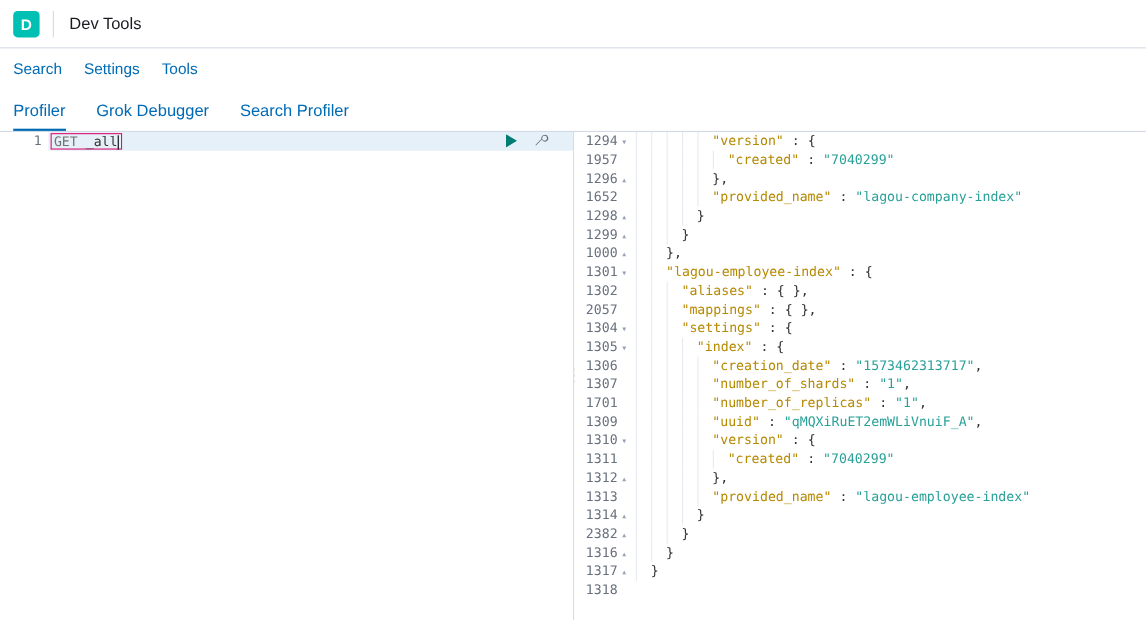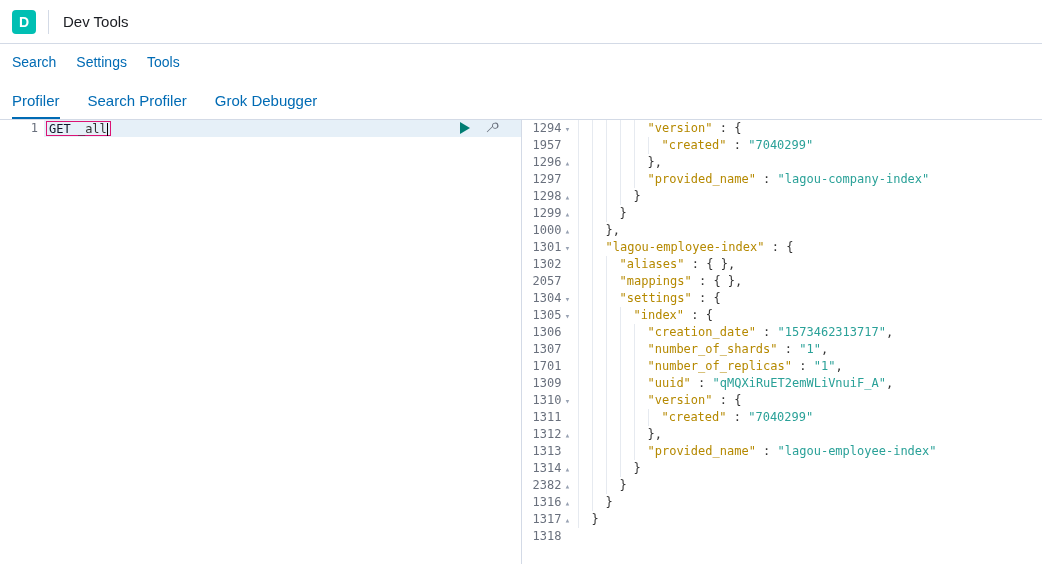--- a/index.html
+++ b/index.html
@@ -138,21 +138,21 @@
     position: absolute;
     left: 46px;
     top: 1px;
     border: 1px solid #db1374;
     padding: 0 2px;
     height: 15px;
     line-height: 15px;
     font-family: Menlo, Consolas, monospace;
     font-size: 12px;
   }
-  .tok-method { color: #0f172a; }
+  .tok-method { color: #737373; }
   .tok-path { color: #333; }
   .cursor {
     display: inline-block;
     width: 1px;
     height: 13px;
     background: #000;
     vertical-align: middle;
   }
 
   .left-actions {
@@ -199,22 +199,22 @@
 </div>
 
 <div class="subnav">
   <a href="#">Search</a>
   <a href="#">Settings</a>
   <a href="#">Tools</a>
 </div>
 
 <div class="tabs">
   <div class="tab active">Profiler</div>
+  <div class="tab">Grok Debugger</div>
   <div class="tab">Search Profiler</div>
-  <div class="tab">Grok Debugger</div>
 </div>
 
 <div class="editor-area">
 
   <div class="pane-left">
     <div class="row-active"></div>
     <div class="gutter">
       <div class="line">1</div>
     </div>
     <div class="left-code-box">
@@ -233,21 +233,21 @@
       </span>
     </div>
   </div>
 
   <div class="pane-right">
     <div class="splitter-handle">⋮</div>
     <div class="gutter" id="resp-gutter">
         <div class="line"><span>1294</span><span class="fold">▾</span></div>
         <div class="line"><span>1957</span><span class="fold"></span></div>
         <div class="line"><span>1296</span><span class="fold">▴</span></div>
-        <div class="line"><span>1297</span><span class="fold"></span></div>
+        <div class="line"><span>1652</span><span class="fold"></span></div>
         <div class="line"><span>1298</span><span class="fold">▴</span></div>
         <div class="line"><span>1299</span><span class="fold">▴</span></div>
         <div class="line"><span>1000</span><span class="fold">▴</span></div>
         <div class="line"><span>1301</span><span class="fold">▾</span></div>
         <div class="line"><span>1302</span><span class="fold"></span></div>
         <div class="line"><span>2057</span><span class="fold"></span></div>
         <div class="line"><span>1304</span><span class="fold">▾</span></div>
         <div class="line"><span>1305</span><span class="fold">▾</span></div>
         <div class="line"><span>1306</span><span class="fold"></span></div>
         <div class="line"><span>1307</span><span class="fold"></span></div>

